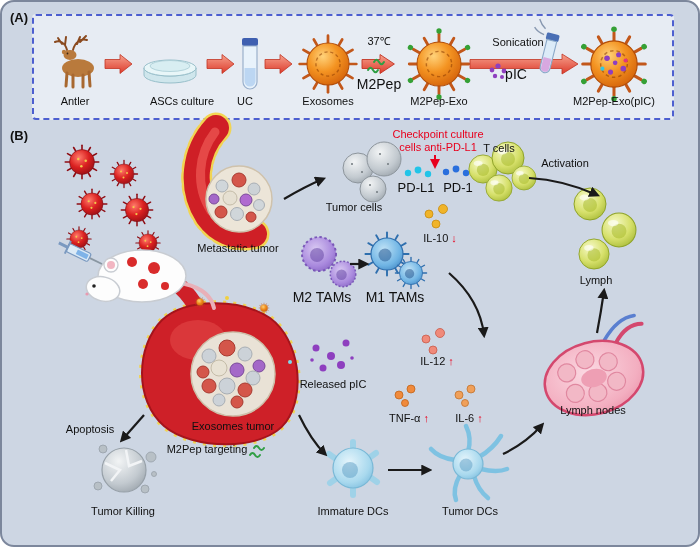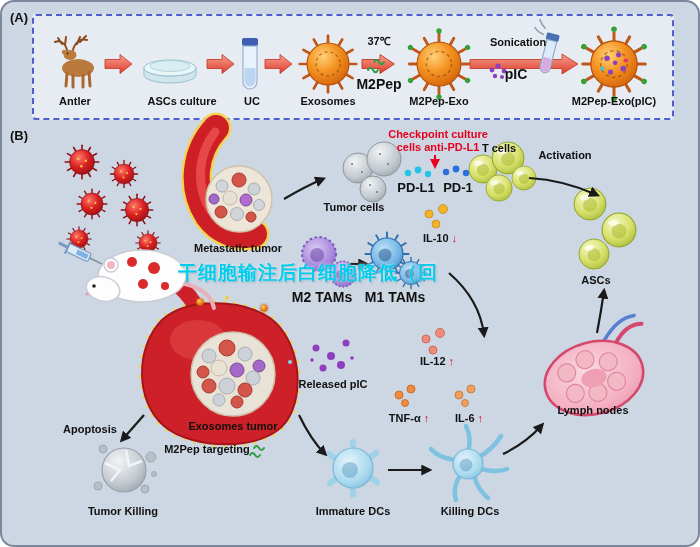--- a/index.html
+++ b/index.html
@@ -1,21 +1,21 @@
 <!DOCTYPE html>
 <html><head>
 <meta charset="utf-8">
 <style>
   *{margin:0;padding:0;box-sizing:border-box}
   body{background:#fff;font-family:"Liberation Sans",sans-serif}
   #fig{position:relative;width:700px;height:547px;background:#cdd6e3;border:2px solid #7c879c;border-radius:14px;overflow:hidden}
   #panelA{position:absolute;left:30px;top:12px;width:642px;height:106px;border:2px dashed #4d5fd0;border-radius:4px;background:rgba(248,250,253,.6)}
   svg.art{position:absolute;left:0;top:0}
   .tagl{position:absolute;font-weight:bold;font-size:13px;color:#111}
-  .lbl{position:absolute;transform:translateX(-50%);font-size:11px;font-weight:bold;color:#101010;white-space:nowrap;line-height:1.15;text-align:center}
+  .lbl{position:absolute;transform:translateX(-50%);font-size:11px;font-weight:normal;color:#101010;white-space:nowrap;line-height:1.15;text-align:center}
   .sm{font-size:13px}
   .xs{font-size:14px}
   .red{color:#e8001d}
   .lbl .red{margin-left:3px}
   .wm{position:absolute;transform:translateX(-50%);font-size:19px;font-weight:bold;color:#00cdee;white-space:nowrap;
       text-shadow:0 0 3px rgba(255,255,255,.85),1px 1px 2px rgba(0,70,90,.35);letter-spacing:1px}
 </style>
 </head>
 <body>
 
@@ -435,37 +435,37 @@
       <path d="M348 262 L 364 262" marker-end="url(#mB)"></path>
     </g>
     <path d="M433 153 L433 164" stroke="#e8001d" stroke-width="2" fill="none" marker-end="url(#mR)"></path>
   </svg>
 
   <div class="tagl" style="left:8px;top:8px">(A)</div>
   <div class="tagl" style="left:8px;top:126px">(B)</div>
 
   <div class="lbl" style="left:73px;top:93px">Antler</div>
   <div class="lbl" style="left:180px;top:93px">ASCs culture</div>
-  <div class="lbl" style="left:250px;top:93px">UC</div>
+  <div class="lbl" style="left:243px;top:93px">UC</div>
   <div class="lbl" style="left:326px;top:93px">Exosomes</div>
   <div class="lbl" style="left:437px;top:93px">M2Pep-Exo</div>
   <div class="lbl" style="left:612px;top:93px">M2Pep-Exo(pIC)</div>
   <div class="lbl" style="left:377px;top:33px">37℃</div>
   <div class="lbl xs" style="left:377px;top:74px">M2Pep</div>
   <div class="lbl" style="left:516px;top:34px">Sonication</div>
   <div class="lbl xs" style="left:514px;top:64px">pIC</div>
 
   <div class="lbl red" style="left:436px;top:126px">Checkpoint culture</div>
   <div class="lbl red" style="left:436px;top:139px">cells anti-PD-L1</div>
   <div class="lbl" style="left:352px;top:199px">Tumor cells</div>
   <div class="lbl sm" style="left:414px;top:179px">PD-L1</div>
   <div class="lbl sm" style="left:456px;top:179px">PD-1</div>
   <div class="lbl" style="left:497px;top:140px">T cells</div>
-  <div class="lbl" style="left:563px;top:147px">Activation</div>
-  <div class="lbl" style="left:594px;top:272px">ASCs</div>
+  <div class="lbl" style="left:563px;top:155px">Activation</div>
+  <div class="lbl" style="left:594px;top:272px">Lymph</div>
   <div class="lbl" style="left:236px;top:240px">Metastatic tumor</div>
 
   <div class="lbl" style="left:438px;top:230px">
     <span>IL-10</span><span class="red">↓</span>
   </div>
 
   <div class="lbl xs" style="left:320px;top:287px">M2 TAMs</div>
   <div class="lbl xs" style="left:393px;top:287px">M1 TAMs</div>
 
   <div class="lbl" style="left:435px;top:353px">
@@ -480,16 +480,15 @@
   <div class="lbl" style="left:467px;top:410px">
     <span>IL-6</span><span class="red">↑</span>
   </div>
 
   <div class="lbl" style="left:591px;top:402px">Lymph nodes</div>
   <div class="lbl" style="left:231px;top:418px">Exosomes tumor</div>
   <div class="lbl" style="left:205px;top:441px">M2Pep targeting</div>
   <div class="lbl" style="left:88px;top:421px">Apoptosis</div>
   <div class="lbl" style="left:121px;top:503px">Tumor Killing</div>
   <div class="lbl" style="left:351px;top:503px">Immature DCs</div>
-  <div class="lbl" style="left:468px;top:503px">Killing DCs</div>
-
-  <div class="wm" style="left:306px;top:258px">干细胞输注后白细胞降低（回</div>
+  <div class="lbl" style="left:468px;top:503px">Tumor DCs</div>
+
 </div>
 
 </body></html>

